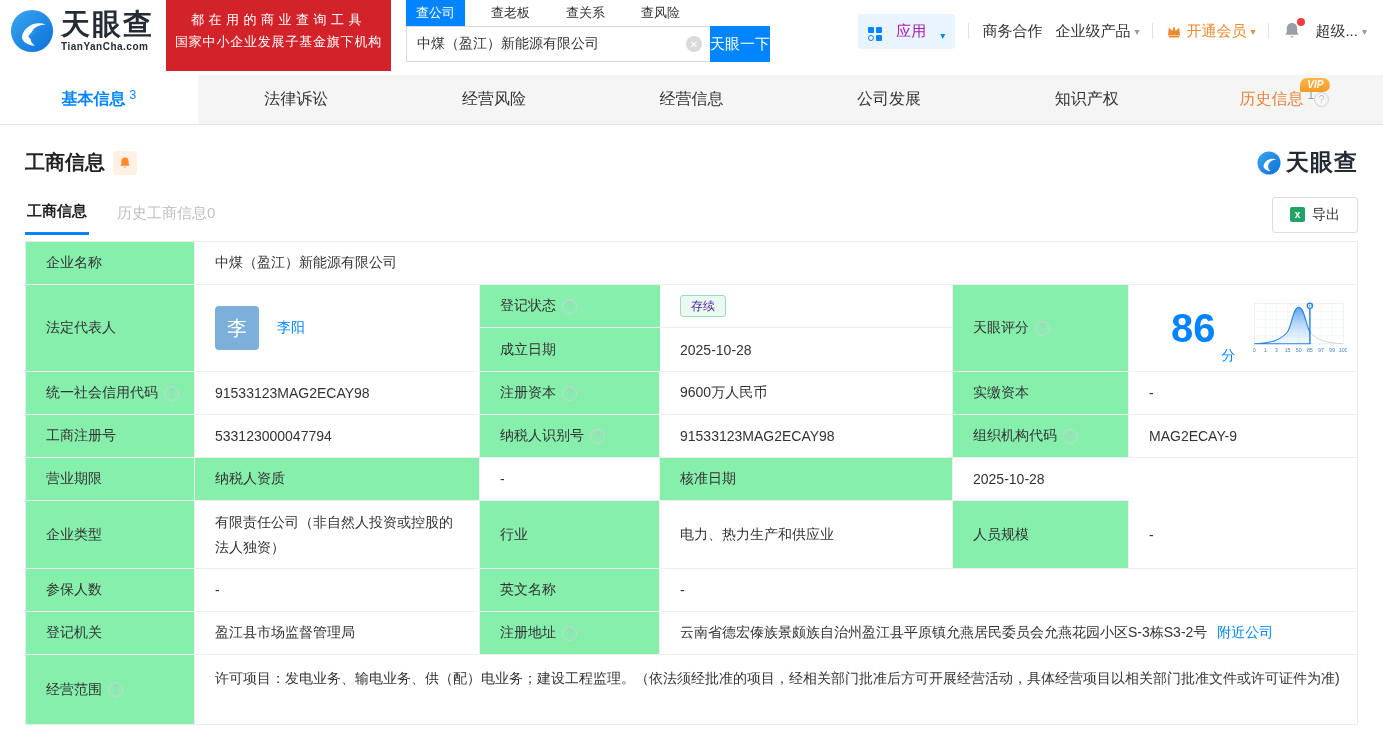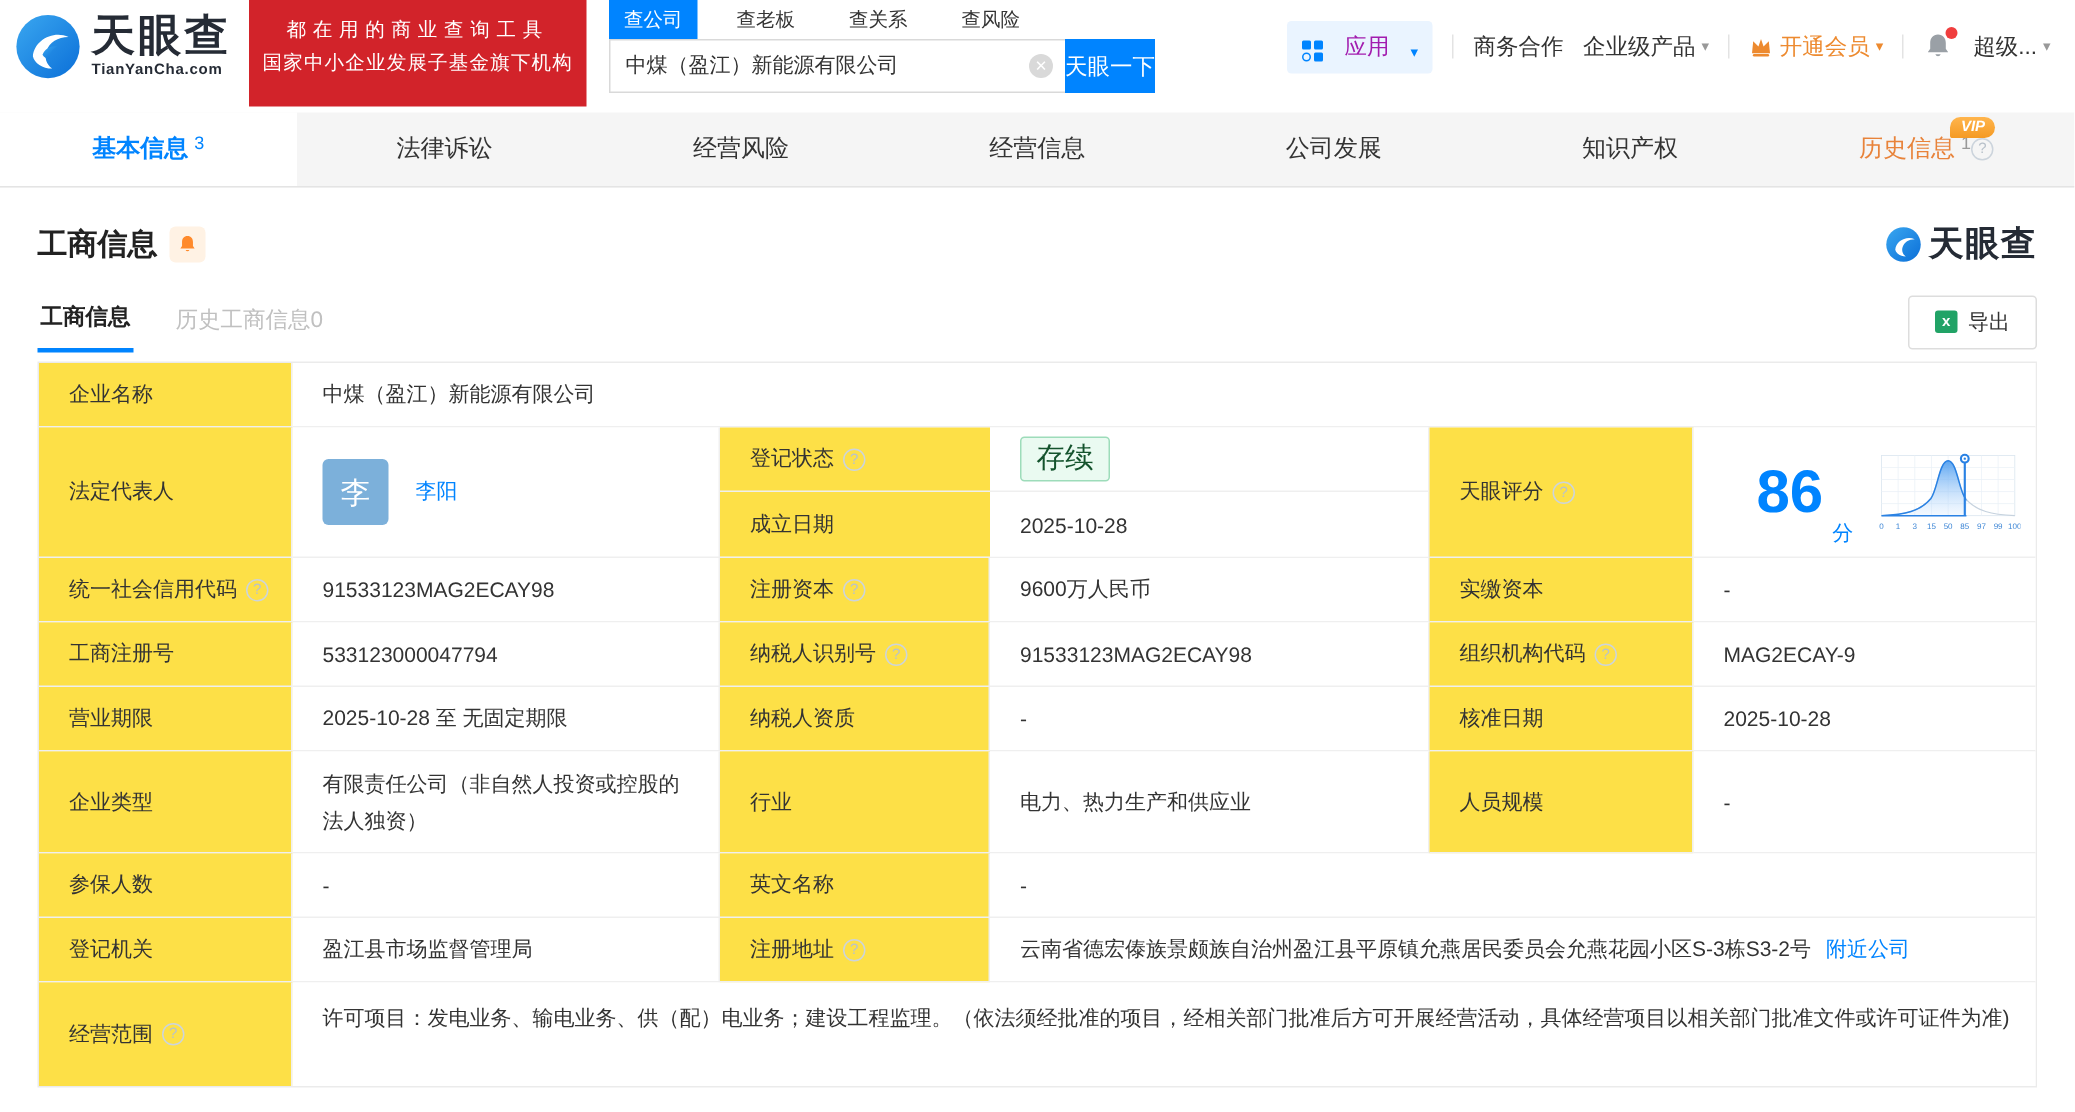--- a/index.html
+++ b/index.html
@@ -68,36 +68,36 @@
   .subtab.active { color:#222; font-weight:bold; border-bottom:3px solid #0084ff; }
   .subtab.inactive { color:#c0c0c0; }
   .export-btn { margin-left:auto; display:flex; align-items:center; gap:7px; border:1px solid #ddd; border-radius:3px; padding:8px 17px; font-size:14px; color:#333; background:#fff; cursor:pointer; }
   .xls-icon { width:15px; height:15px; background:#21a366; border-radius:2px; color:#fff; font-size:10px; font-weight:bold; display:flex; align-items:center; justify-content:center; }
   .xls-icon::before { content:"x"; }
 
   
   .info-table { border:1px solid #ebebeb; margin-top:6px; }
   .trow { display:grid; grid-template-columns:169px 285px 180px 293px 176px minmax(0,1fr); }
   .lbl, .val { display:flex; align-items:center; font-size:14px; color:#333; padding:0 10px 0 20px; gap:6px; border-right:1px solid #efefef; border-bottom:1px solid #efefef; min-height:43px; }
-  .lbl { background:#fde047; }
+  .lbl { background:#86efac; }
   .val { background:#fff; }
   .last { border-right:none; }
   .trow:last-child .lbl, .trow:last-child .val { border-bottom:none; }
   .span-all { grid-column:2 / 7; }
   .span-right { grid-column:4 / 7; }
   .r2 { min-height:86px; }
   .r6 .lbl, .r6 .val { min-height:68px; }
   .r9 .lbl, .r9 .val { min-height:69px; }
   .wrapval { line-height:1.75; padding-top:8px; padding-bottom:8px; padding-right:18px; }
   .mid-block { grid-column:3 / 5; border-right:1px solid #efefef; border-bottom:1px solid #efefef; display:grid; grid-template-columns:180px minmax(0,1fr); grid-template-rows:43px 43px; }
   .mid-block .lbl, .mid-block .val { border-right:none; }
   .mid-block .top { border-bottom:1px solid #efefef; }
   .mid-block .bot { border-bottom:none; }
 
-  .badge-green { color:#14532d; background:#eafaf1; border:1px solid #9ddcba; border-radius:3px; padding:3px 10px; font-size:19px; line-height:1.2; }
+  .badge-green { color:#4c1d95; background:#eafaf1; border:1px solid #9ddcba; border-radius:3px; padding:3px 10px; font-size:12px; line-height:1.2; }
   .avatar { width:44px; height:44px; border-radius:4px; background:#7cb0da; color:#fff; font-size:20px; display:flex; align-items:center; justify-content:center; flex:none; cursor:pointer; }
   .link { color:#0084ff; text-decoration:none; cursor:pointer; }
   .rep-name { margin-left:12px; font-size:14px; }
 
   .score-cell { gap:14px; padding-left:42px; }
   .score-num { font-size:40px; font-weight:bold; color:#0084ff; line-height:1; }
   .score-unit { font-size:14px; color:#0084ff; align-self:flex-end; margin:0 0 6px -8px; }
   .score-svg text { font-family:"Liberation Sans","DejaVu Sans",sans-serif; }
 
   .scope-val { align-items:flex-start; padding-top:11px; padding-bottom:11px; line-height:1.8; padding-right:8px; }
@@ -344,21 +344,20 @@
       <div class="val">91533123MAG2ECAY98</div>
       <div class="lbl">
         <span>组织机构代码</span>
         <span class="q"></span>
       </div>
       <div class="val last">MAG2ECAY-9</div>
     </div>
 
     <div class="trow">
       <div class="lbl">营业期限</div>
-      <div class="val">2025-10-28 至 无固定期限</div>
       <div class="lbl">纳税人资质</div>
       <div class="val">-</div>
       <div class="lbl">核准日期</div>
       <div class="val last">2025-10-28</div>
     </div>
 
     <div class="trow r6">
       <div class="lbl">企业类型</div>
       <div class="val wrapval">有限责任公司（非自然人投资或控股的法人独资）</div>
       <div class="lbl">行业</div>

